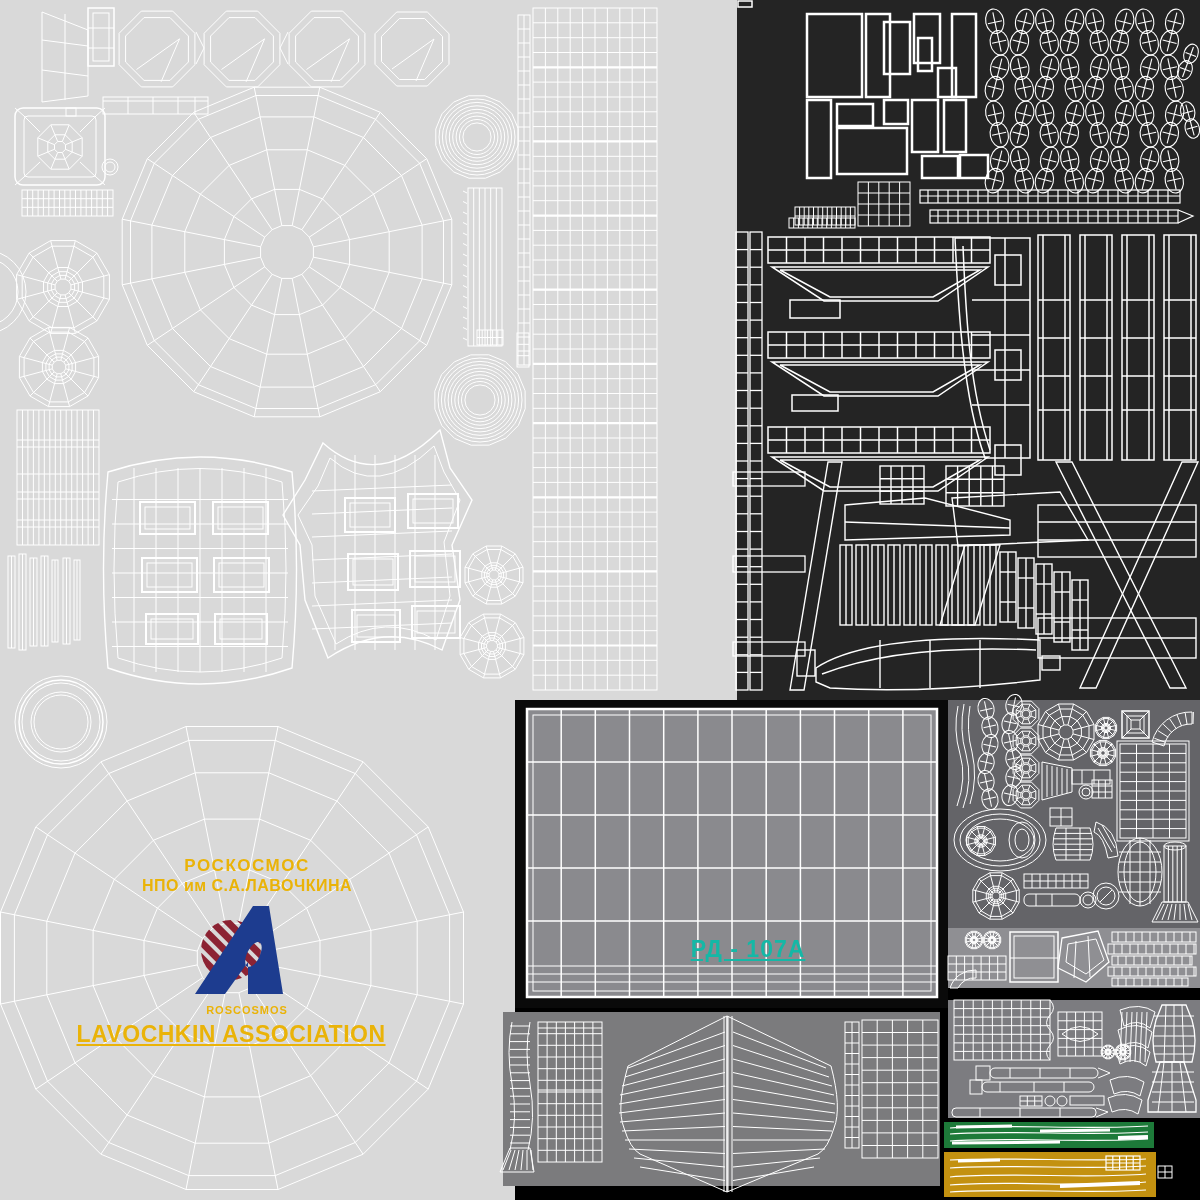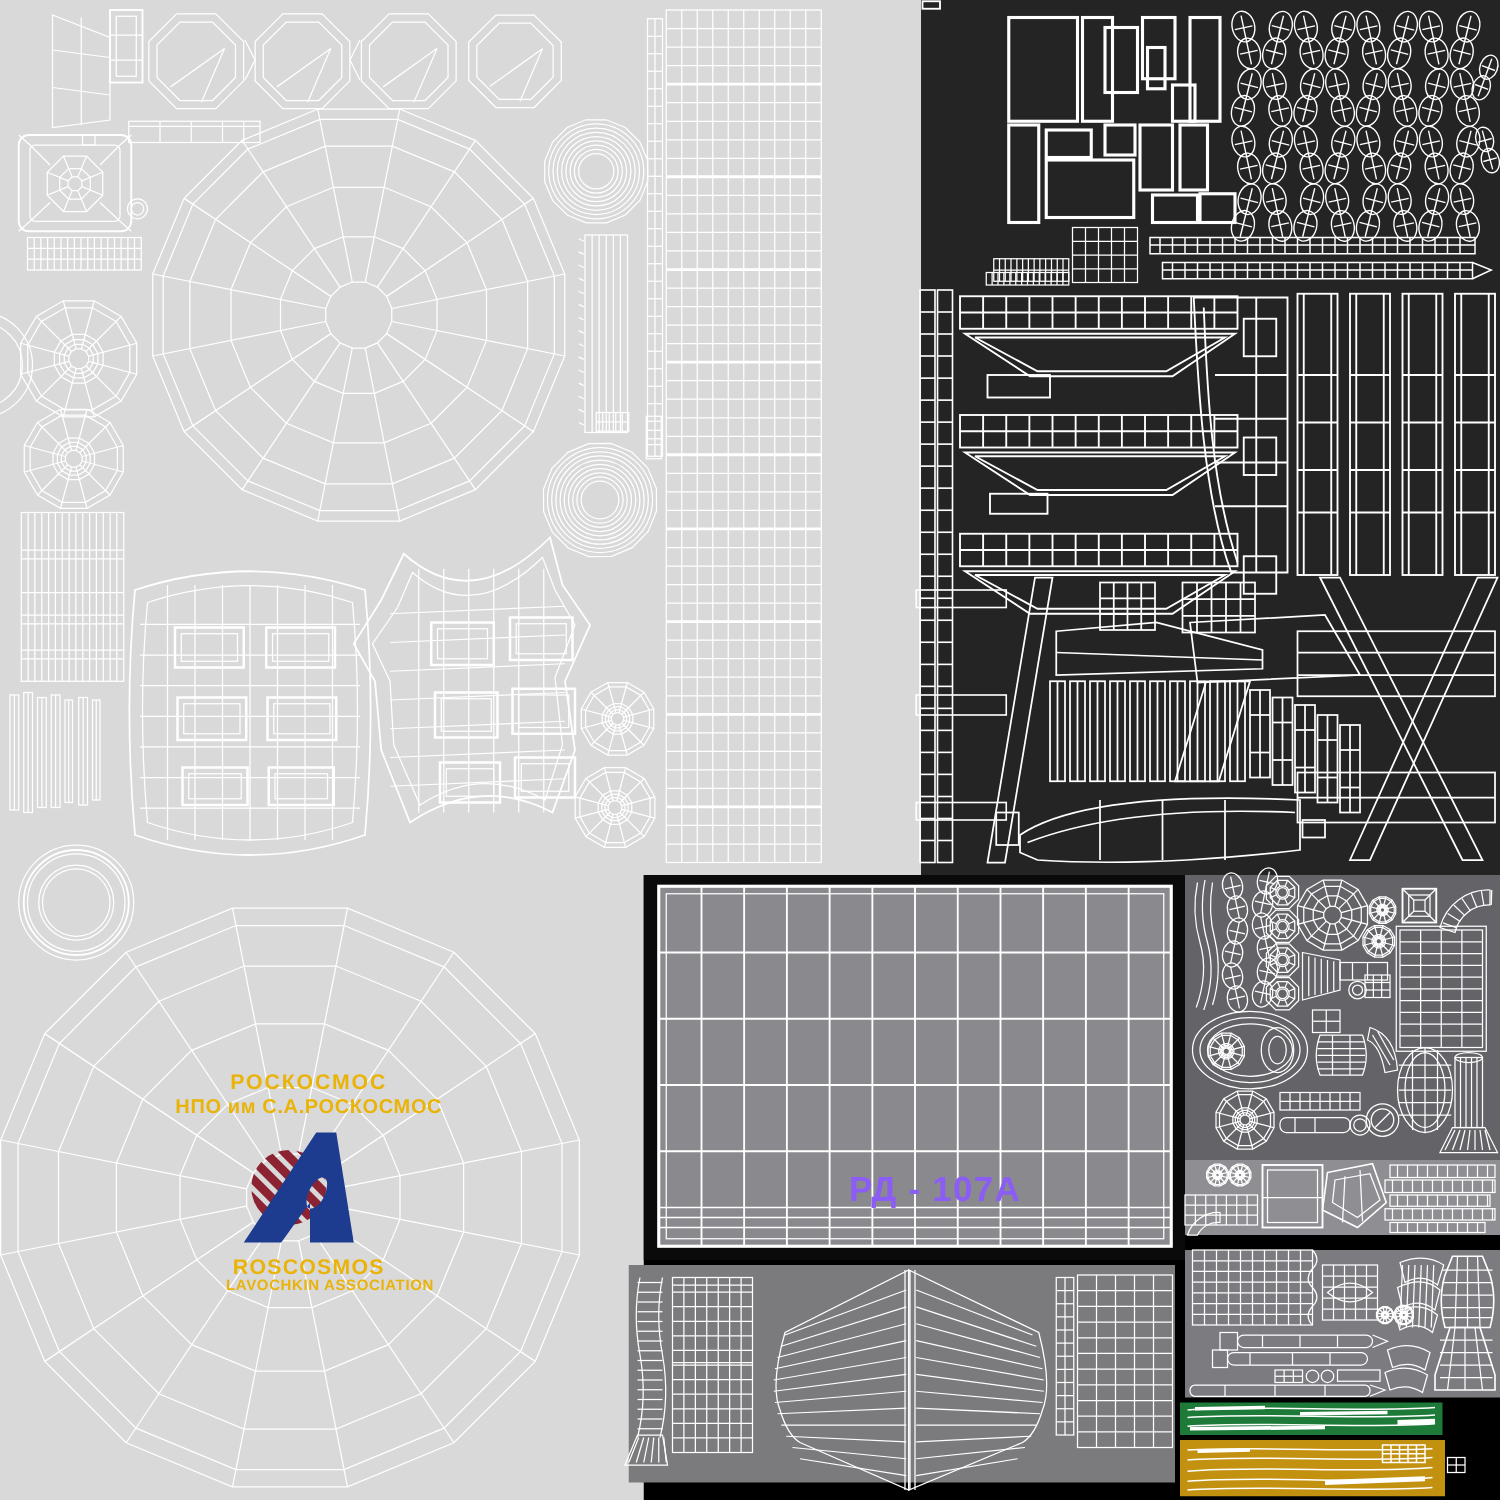--- a/index.html
+++ b/index.html
@@ -16,23 +16,23 @@
   #p-lowright{left:948px;top:1000px;width:252px;height:118px;background:#7c7c80;}
   #p-green{left:944px;top:1122px;width:210px;height:26px;background:#1d7a39;}
   #p-yellow{left:944px;top:1152px;width:212px;height:45px;background:#c39110;}
   #p-lowmid{left:503px;top:1012px;width:437px;height:174px;background:#7b7b7d;}
   #wire{position:absolute;left:0;top:0;z-index:5;}
   #wire *{stroke:#ffffff;fill:none;}
   .txt{position:absolute;z-index:10;white-space:nowrap;transform:translateX(-50%);
        color:#eab308;font-weight:bold;}
   #t-ru1{left:247px;top:856px;font-size:17px;letter-spacing:1.5px;}
   #t-ru2{left:247px;top:877px;font-size:16px;letter-spacing:0.5px;}
-  #t-en1{left:247px;top:1004px;font-size:17px;letter-spacing:1px;}
-  #t-en2{left:264px;top:1021px;font-size:12px;letter-spacing:0.5px;}
-  #engine-label{left:748px;top:936px;font-size:28px;color:#8b5cf6;letter-spacing:1px;z-index:10;}
+  #t-en1{left:247px;top:1004px;font-size:11px;letter-spacing:1px;}
+  #t-en2{left:231px;top:1021px;font-size:23px;letter-spacing:0.5px;text-decoration:underline;}
+  #engine-label{left:748px;top:936px;font-size:23px;color:#14b8a6;letter-spacing:1px;z-index:10;text-decoration:underline;}
   #logo{position:absolute;left:193px;top:898px;z-index:10;}
 </style>
 </head>
 <body>
 
 <div id="atlas">
 
   <div class="panel" id="p-light-top"></div>
   <div class="panel" id="p-light-bl"></div>
   <div class="panel" id="p-dark"></div>
@@ -1822,21 +1822,21 @@
         <line x1="862.0" y1="1082.7" x2="938.0" y2="1082.7"></line>
         <line x1="862.0" y1="1095.3" x2="938.0" y2="1095.3"></line>
         <line x1="862.0" y1="1107.8" x2="938.0" y2="1107.8"></line>
         <line x1="862.0" y1="1120.4" x2="938.0" y2="1120.4"></line>
         <line x1="862.0" y1="1132.9" x2="938.0" y2="1132.9"></line>
         <line x1="862.0" y1="1145.5" x2="938.0" y2="1145.5"></line>
       </g>
     </svg>
 
   <div class="txt" id="t-ru1">РОСКОСМОС</div>
-  <div class="txt" id="t-ru2">НПО им С.А.РОСКОСМОС</div>
+  <div class="txt" id="t-ru2">НПО им С.А.ЛАВОЧКИНА</div>
   <div class="txt" id="t-en1">ROSCOSMOS</div>
   <div class="txt" id="t-en2">LAVOCHKIN ASSOCIATION</div>
   <div class="txt" id="engine-label">РД - 107А</div>
 
   <svg id="logo" width="112" height="102" viewBox="0 0 112 102">
     <defs>
         <clipPath id="lc">
           <circle cx="38" cy="52" r="30"></circle>
         </clipPath>
       </defs>

